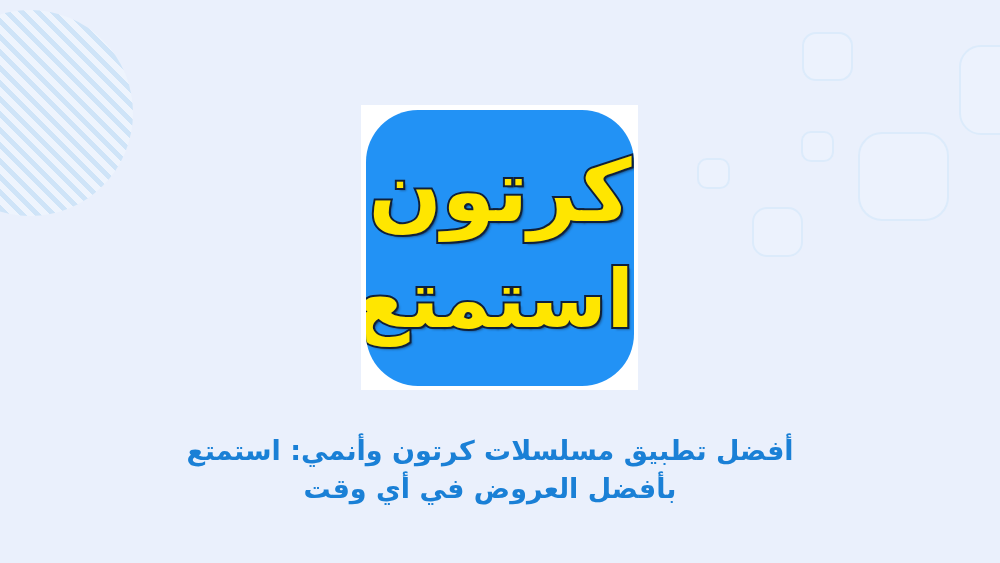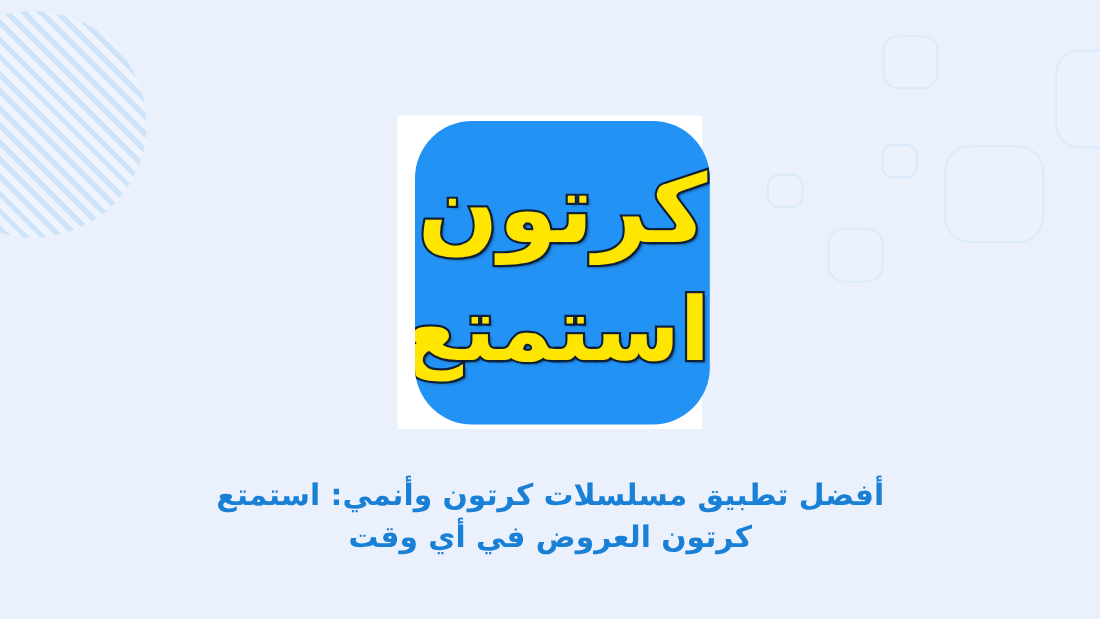--- a/index.html
+++ b/index.html
@@ -65,21 +65,21 @@
     position: absolute;
     left: 361px;
     top: 105px;
     width: 277px;
     height: 285px;
     background: #ffffff;
   }
 
   .app-icon {
     position: absolute;
-    left: 16px;
+    left: 5px;
     top: 5px;
     width: 268px;
     height: 276px;
     background: #2292f5;
     border-radius: 52px;
     overflow: hidden;
   }
 
   .icon-text {
     position: absolute;
@@ -106,21 +106,21 @@
 
   .icon-line-2 {
     top: 150px;
     font-size: 80px;
     letter-spacing: -2px;
   }
 
   
   .caption {
     position: absolute;
-    left: 170px;
+    left: 160px;
     top: 432px;
     width: 660px;
     text-align: center;
     direction: rtl;
     color: #1a80d6;
     font-size: 27px;
     font-weight: 700;
     line-height: 1.42;
     font-family: "DejaVu Sans", "Liberation Sans", sans-serif;
   }
@@ -142,16 +142,16 @@
 
   <div class="icon-wrap">
     <div class="app-icon">
       <div class="icon-text icon-line-1">كرتون</div>
       <div class="icon-text icon-line-2">استمتع</div>
     </div>
   </div>
 
   <div class="caption">
     <div>أفضل تطبيق مسلسلات كرتون وأنمي: استمتع</div>
-    <div>كرتون العروض في أي وقت</div>
+    <div>بأفضل العروض في أي وقت</div>
   </div>
 
 </div>
 
 </body></html>

